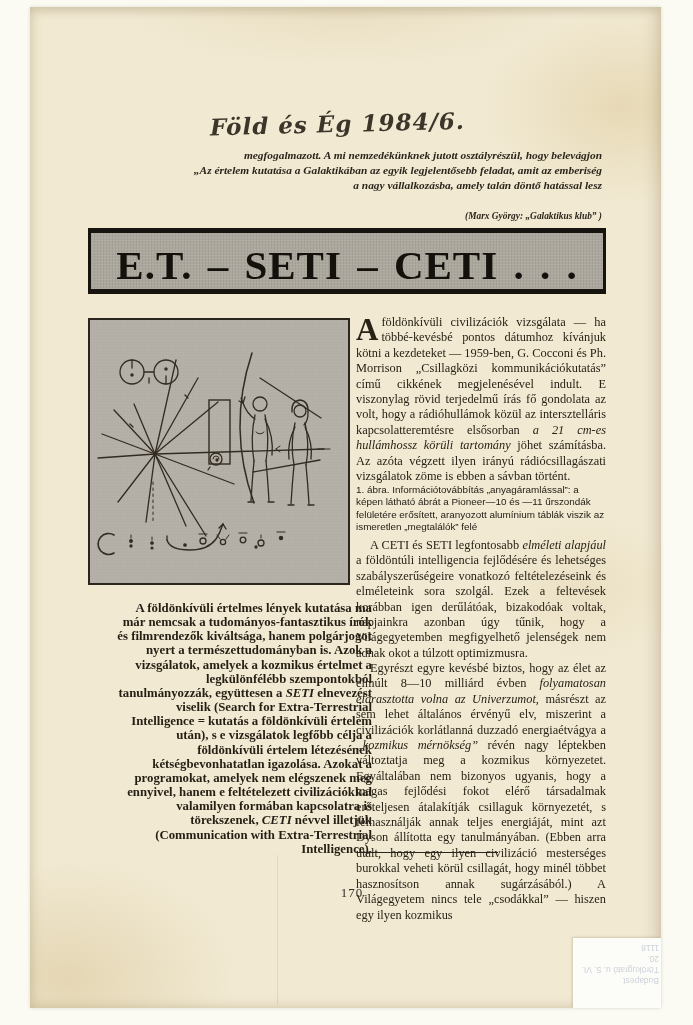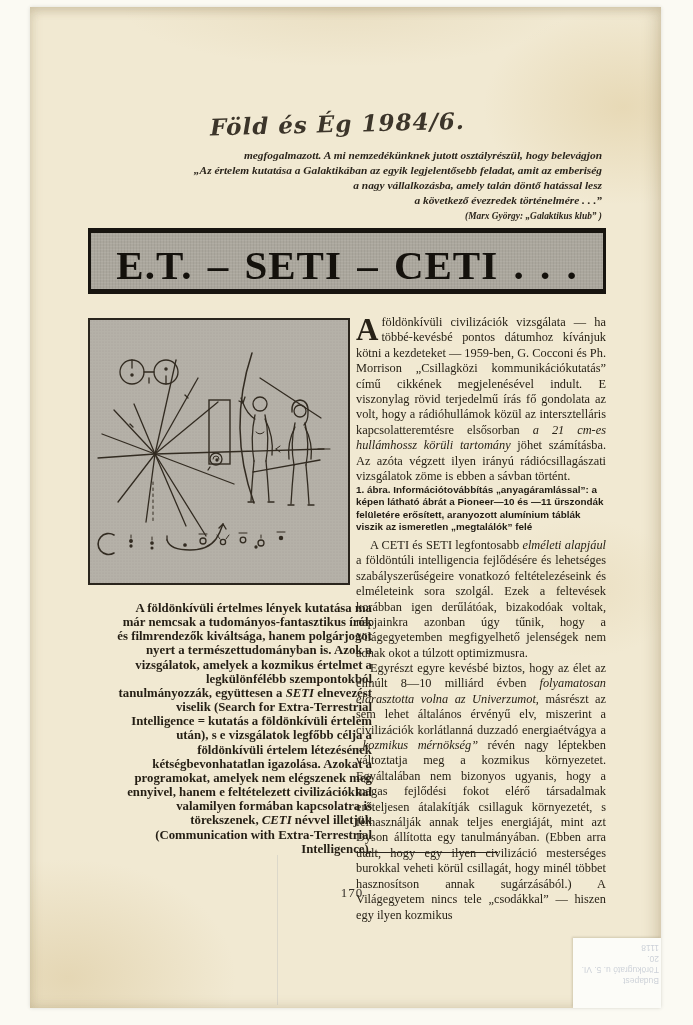--- a/index.html
+++ b/index.html
@@ -33,21 +33,21 @@
          background:#b5b1a8;border:2px solid #2a251d;}
   .plaque svg{display:block;width:100%;height:100%;}
   .left-col{position:absolute;left:58px;top:594px;width:262px;
          font-size:12.8px;line-height:14.15px;font-weight:700;text-align:right;color:#241e14;margin-left:22px;}
   .right-col{position:absolute;left:326px;top:308px;width:250px;height:586px;
          font-size:12.35px;line-height:15.4px;text-align:justify;color:#282217;}
   .right-col p{margin:0;position:absolute;left:0;width:250px;}
   .rc-p1{top:0;}
   .dropcap{float:left;font-size:31px;line-height:25px;font-weight:700;padding:2px 3px 0 0;}
   .fig-caption{position:absolute;left:0;top:169px;width:250px;
-         font-family:"Liberation Sans","DejaVu Sans",sans-serif;font-weight:700;
+         font-family:"Liberation Sans","DejaVu Sans",sans-serif;font-weight:400;
          font-size:9.9px;line-height:12.3px;text-align:left;color:#1f1a12;}
   .rc-p2{top:223px;text-indent:14px;}
   .rc-p3{top:346px;text-indent:14px;}
   .fn-rule{position:absolute;left:0;top:537px;width:142px;border-top:1.6px solid #2a251d;}
   .footnote{position:absolute;left:0;top:543px;width:250px;font-size:10.4px;line-height:12.8px;text-align:justify;}
   .page-num{position:absolute;left:292px;top:878px;width:60px;text-align:center;
          font-size:13px;color:#35302a;letter-spacing:1px;}
   .fold-line{position:absolute;left:247px;top:848px;width:1px;height:150px;background:rgba(130,140,165,.18);}
   .notch{position:absolute;left:543px;top:931px;width:88px;height:70px;background:#fcfcf8;
          box-shadow:-1px -1px 2px rgba(150,140,110,.35);}
@@ -61,21 +61,20 @@
 
 <div id="stage">
   <div class="sheet">
 
     <div class="handwriting">Föld és Ég 1984/6.</div>
 
     <div class="quote">
         <div>megfogalmazott. A mi nemzedékünknek jutott osztályrészül, hogy belevágjon</div>
         <div>„Az értelem kutatása a Galaktikában az egyik legjelentősebb feladat, amit az emberiség</div>
         <div>a nagy vállalkozásba, amely talán döntő hatással lesz</div>
-        <div>a következő évezredek történelmére . . .”</div>
       </div>
     <div class="quote-attr">(Marx György: „Galaktikus klub” )</div>
 
     <div class="title-bar">
       <span class="title-text">E.T. – SETI – CETI . . .</span>
     </div>
 
     <div class="plaque">
       <svg viewBox="0 0 258 263">
         <defs>

